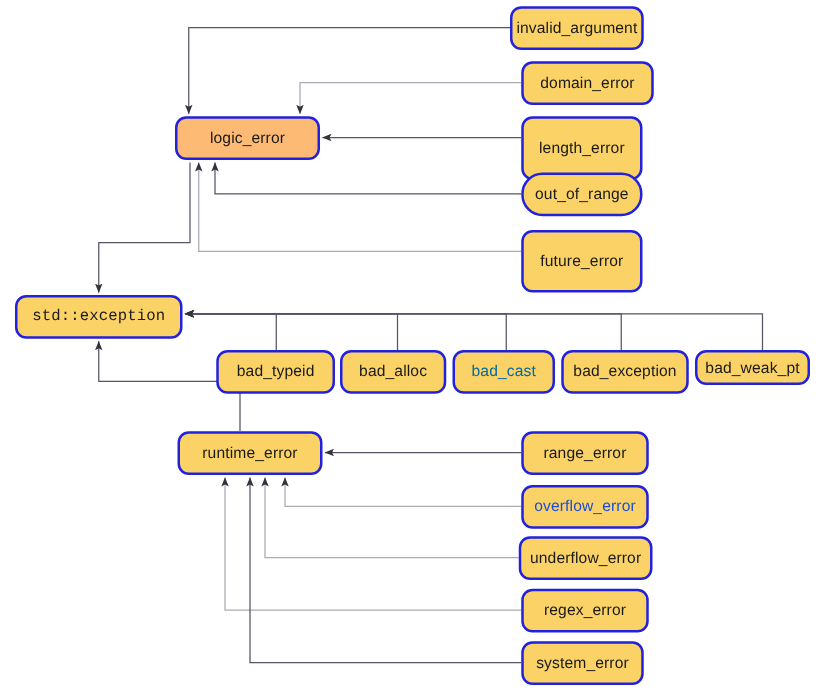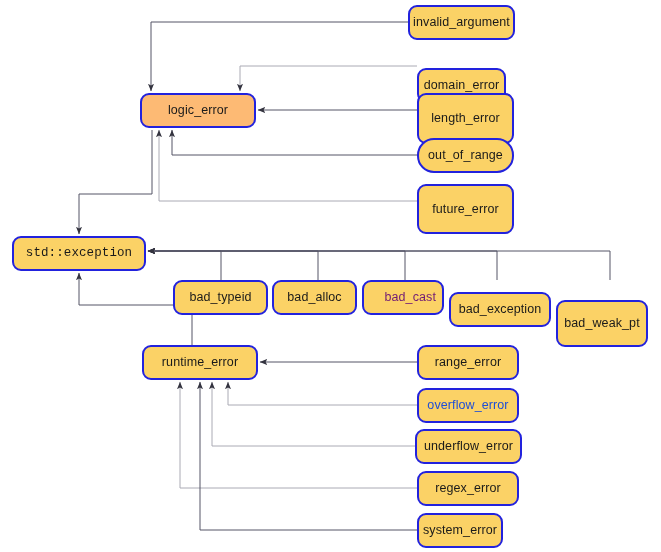--- a/index.html
+++ b/index.html
@@ -75,21 +75,21 @@
         <polyline points="417,405 228,405 228,382" fill="none" stroke="#aaaab4" stroke-width="1" marker-end="url(#arrow-light)"></polyline>
         <polyline points="415,446 212,446 212,382" fill="none" stroke="#aaaab4" stroke-width="1" marker-end="url(#arrow-light)"></polyline>
         <polyline points="417,488 180,488 180,382" fill="none" stroke="#aaaab4" stroke-width="1" marker-end="url(#arrow-light)"></polyline>
         <polyline points="417,530 200,530 200,382" fill="none" stroke="#555566" stroke-width="1" marker-end="url(#arrow-dark)"></polyline>
       </g>
   </svg>
   <div id="node-layer">
       <div class="node" style="left: 408px; top: 5px; width: 107px; height: 35px; background: rgb(251, 210, 102); border-color: rgb(34, 34, 221); color: rgb(26, 26, 26);">
         <span class="node-label">invalid_argument</span>
       </div>
-      <div class="node" style="left: 417px; top: 49px; width: 89px; height: 35px; background: rgb(251, 210, 102); border-color: rgb(34, 34, 221); color: rgb(26, 26, 26); margin-top: 19px;">
+      <div class="node" style="left: 417px; top: 49px; width: 106px; height: 35px; background: rgb(251, 210, 102); border-color: rgb(34, 34, 221); color: rgb(26, 26, 26);">
         <span class="node-label">domain_error</span>
       </div>
       <div class="node" style="left: 417px; top: 93px; width: 97px; height: 51px; background: rgb(251, 210, 102); border-color: rgb(34, 34, 221); color: rgb(26, 26, 26);">
         <span class="node-label">length_error</span>
       </div>
       <div class="node" style="left: 417px; top: 138px; width: 97px; height: 35px; background: rgb(251, 210, 102); border-color: rgb(34, 34, 221); color: rgb(26, 26, 26); border-radius: 17px;">
         <span class="node-label">out_of_range</span>
       </div>
       <div class="node" style="left: 417px; top: 184px; width: 97px; height: 50px; background: rgb(251, 210, 102); border-color: rgb(34, 34, 221); color: rgb(26, 26, 26);">
         <span class="node-label">future_error</span>
@@ -99,41 +99,41 @@
       </div>
       <div class="node" style="left: 12px; top: 236px; width: 134px; height: 35px; background: rgb(251, 210, 102); border-color: rgb(34, 34, 221); color: rgb(26, 26, 26); font-family: Liberation Mono, monospace;">
         <span class="node-label">std::exception</span>
       </div>
       <div class="node" style="left: 173px; top: 280px; width: 95px; height: 35px; background: rgb(251, 210, 102); border-color: rgb(34, 34, 221); color: rgb(26, 26, 26);">
         <span class="node-label">bad_typeid</span>
       </div>
       <div class="node" style="left: 272px; top: 280px; width: 85px; height: 35px; background: rgb(251, 210, 102); border-color: rgb(34, 34, 221); color: rgb(26, 26, 26);">
         <span class="node-label">bad_alloc</span>
       </div>
-      <div class="node" style="left: 362px; top: 280px; width: 82px; height: 35px; background: rgb(251, 210, 102); border-color: rgb(34, 34, 221); color: #701a75; justify-content: flex-end;">
+      <div class="node" style="left: 362px; top: 280px; width: 82px; height: 35px; background: rgb(251, 210, 102); border-color: rgb(34, 34, 221); color: #0369a1;">
         <span class="node-label">bad_cast</span>
       </div>
-      <div class="node" style="left: 449px; top: 292px; width: 102px; height: 35px; background: rgb(251, 210, 102); border-color: rgb(34, 34, 221); color: rgb(26, 26, 26);">
+      <div class="node" style="left: 449px; top: 280px; width: 102px; height: 35px; background: rgb(251, 210, 102); border-color: rgb(34, 34, 221); color: rgb(26, 26, 26);">
         <span class="node-label">bad_exception</span>
       </div>
-      <div class="node" style="left: 556px; top: 280px; width: 92px; height: 47px; background: rgb(251, 210, 102); border-color: rgb(34, 34, 221); color: rgb(26, 26, 26); margin-top: 20px;">
+      <div class="node" style="left: 556px; top: 280px; width: 92px; height: 28px; background: rgb(251, 210, 102); border-color: rgb(34, 34, 221); color: rgb(26, 26, 26);">
         <span class="node-label">bad_weak_pt</span>
       </div>
       <div class="node" style="left: 142px; top: 345px; width: 116px; height: 35px; background: rgb(251, 210, 102); border-color: rgb(34, 34, 221); color: rgb(26, 26, 26);">
         <span class="node-label">runtime_error</span>
       </div>
       <div class="node" style="left: 417px; top: 345px; width: 102px; height: 35px; background: rgb(251, 210, 102); border-color: rgb(34, 34, 221); color: rgb(26, 26, 26);">
         <span class="node-label">range_error</span>
       </div>
       <div class="node" style="left: 417px; top: 388px; width: 102px; height: 35px; background: rgb(251, 210, 102); border-color: rgb(34, 34, 221); color: #1d4ed8;">
         <span class="node-label">overflow_error</span>
       </div>
       <div class="node" style="left: 415px; top: 429px; width: 107px; height: 35px; background: rgb(251, 210, 102); border-color: rgb(34, 34, 221); color: rgb(26, 26, 26);">
         <span class="node-label">underflow_error</span>
       </div>
       <div class="node" style="left: 417px; top: 471px; width: 102px; height: 35px; background: rgb(251, 210, 102); border-color: rgb(34, 34, 221); color: rgb(26, 26, 26);">
         <span class="node-label">regex_error</span>
       </div>
-      <div class="node" style="left: 417px; top: 513px; width: 86px; height: 35px; background: rgb(251, 210, 102); border-color: rgb(34, 34, 221); color: rgb(26, 26, 26);">
+      <div class="node" style="left: 417px; top: 513px; width: 98px; height: 35px; background: rgb(251, 210, 102); border-color: rgb(34, 34, 221); color: rgb(26, 26, 26);">
         <span class="node-label">system_error</span>
       </div>
     </div>
 </div>
 
 </body></html>

